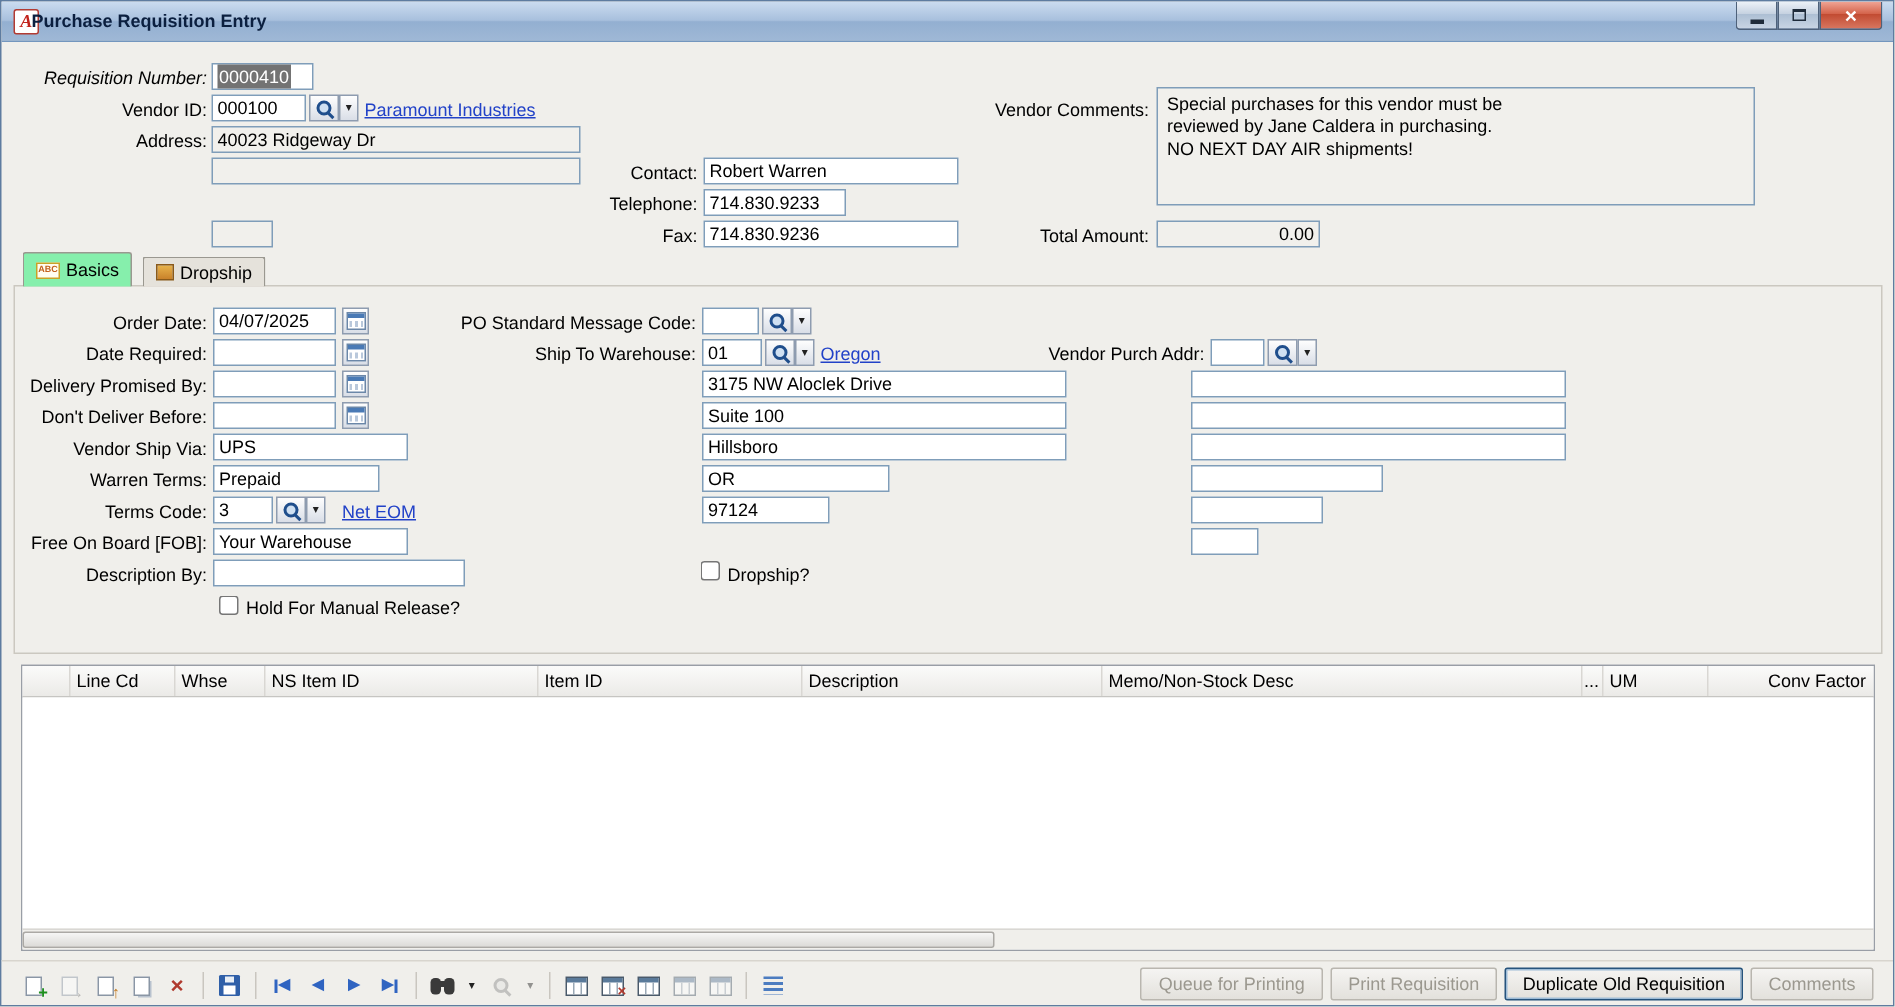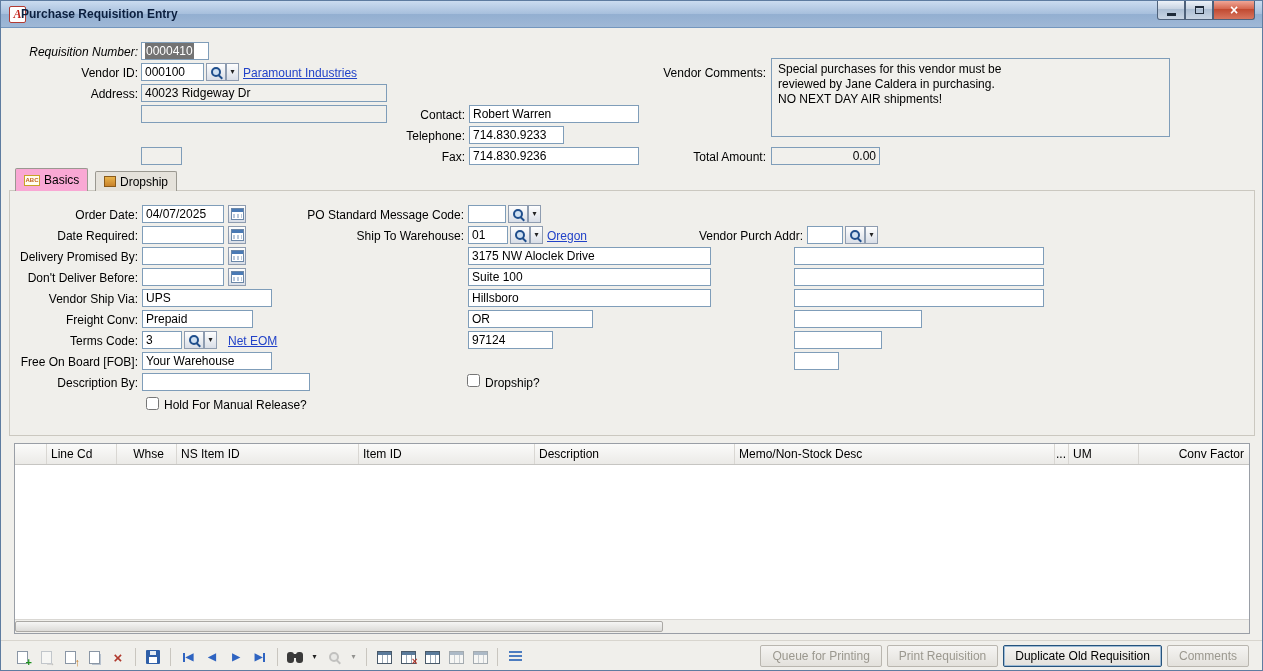--- a/index.html
+++ b/index.html
@@ -50,21 +50,21 @@
   .cal{position:relative;width:13px;height:12px;background:#fff;border:1px solid #6B87A8;display:inline-block;}
   .cal::before{content:"";position:absolute;top:0;left:0;right:0;height:3px;background:#4A7AB5;}
   .cal::after{content:"";position:absolute;left:1px;top:5px;right:1px;bottom:1px;
        background:repeating-linear-gradient(to right,#B9C8DB 0 2px,transparent 2px 4px);}
   .chk{position:absolute;width:13px;height:13px;margin:0;}
   .chklbl{position:absolute;white-space:nowrap;line-height:14px;}
 
   
   .tab{position:absolute;display:flex;align-items:center;padding:0 8px;cursor:pointer;
        border:1px solid #9A9890;border-bottom:none;border-radius:2px 2px 0 0;}
-  .tab.active{left:14px;top:167px;height:23px;background:#f9a8d4;z-index:3;}
+  .tab.active{left:14px;top:167px;height:23px;background:#86efac;z-index:3;}
   .tab.inactive{left:94px;top:170px;height:20px;background:#E5E2DB;z-index:1;}
   .abcico{width:16px;height:11px;margin-right:4px;background:#FFFDF0;border:1px solid #C9A227;
        font:bold 6px "Liberation Sans",sans-serif;color:#C2611E;display:flex;align-items:center;justify-content:center;}
   .shipico{width:12px;height:11px;margin-right:4px;background:linear-gradient(#E8B34B,#C9822B);border:1px solid #8A5A1A;}
   .tabpanel{position:absolute;left:8px;top:189px;width:1246px;height:246px;border:1px solid #CBC8C0;background:transparent;}
 
   
   .grid{position:absolute;left:13px;top:442px;width:1236px;height:191px;border:1px solid #999EA6;
         background:#fff;display:flex;flex-direction:column;}
   .grid-header{display:flex;height:21px;background:linear-gradient(#FBFBFA,#EBEAE7);
@@ -193,21 +193,21 @@
 
   <div class="lbl" style="left:6px;top:270px;width:131px;">Don't Deliver Before:</div>
   <input class="fld" style="left: 141px; top: 267px; width: 82px;" value="">
   <button class="mini-btn" style="left:227px;top:267px;width:18px;">
       <span class="cal"></span>
     </button>
 
   <div class="lbl" style="left:6px;top:291px;width:131px;">Vendor Ship Via:</div>
   <input class="fld" style="left: 141px; top: 288px; width: 130px;" value="UPS">
 
-  <div class="lbl" style="left:6px;top:312px;width:131px;">Freight Conv:</div>
+  <div class="lbl" style="left:6px;top:312px;width:131px;">Warren Terms:</div>
   <input class="fld" style="left: 141px; top: 309px; width: 111px;" value="Prepaid">
 
   <div class="lbl" style="left:6px;top:333px;width:131px;">Terms Code:</div>
   <input class="fld" style="left: 141px; top: 330px; width: 40px;" value="3">
   <button class="mini-btn" style="left:183px;top:330px;width:20px;">
       <span class="mag"></span>
     </button>
   <button class="mini-btn" style="left:203px;top:330px;width:13px;">
       <span class="ddarrow">▾</span>
     </button>
@@ -263,21 +263,21 @@
   <input class="fld" style="left: 793px; top: 267px; width: 250px;">
   <input class="fld" style="left: 793px; top: 288px; width: 250px;">
   <input class="fld" style="left: 793px; top: 309px; width: 128px;">
   <input class="fld" style="left: 793px; top: 330px; width: 88px;">
   <input class="fld" style="left: 793px; top: 351px; width: 45px;">
 
   <div class="grid">
     <div class="grid-header">
       <div class="gh sel"></div>
       <div class="gh" style="width:70px;">Line Cd</div>
-      <div class="gh" style="width:60px;text-align:center;">Whse</div>
+      <div class="gh" style="width:60px;">Whse</div>
       <div class="gh" style="width:182px;">NS Item ID</div>
       <div class="gh" style="width:176px;">Item ID</div>
       <div class="gh" style="width:200px;">Description</div>
       <div class="gh" style="width:320px;">Memo/Non-Stock Desc</div>
       <div class="gh" style="width:14px;padding-left:1px;">...</div>
       <div class="gh" style="width:70px;">UM</div>
       <div class="gh last">Conv Factor</div>
     </div>
     <div class="grid-body"></div>
     <div class="hscroll">

